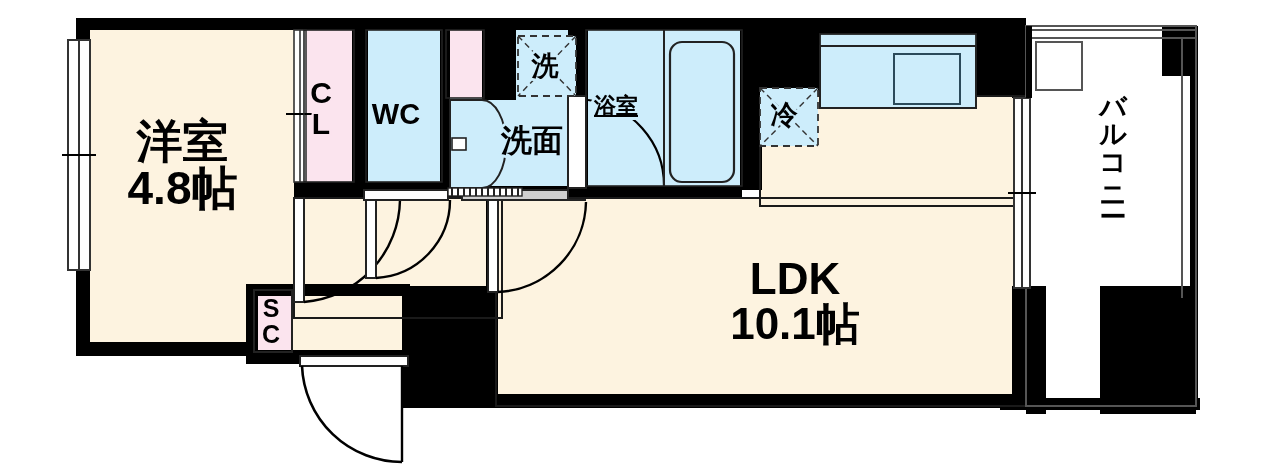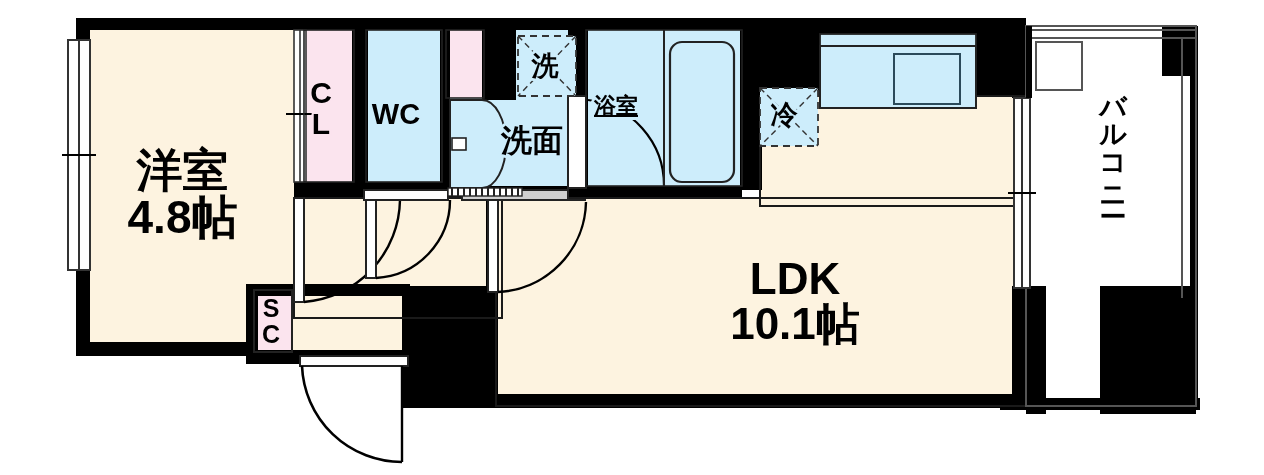--- a/index.html
+++ b/index.html
@@ -51,21 +51,21 @@
        2px  2px #fbe4ee, -2px  2px #fbe4ee, 2px -2px #fbe4ee, -2px -2px #fbe4ee;
   }
   .label-plain {
     text-shadow: none;
   }
   .vertical-label {
     writing-mode: vertical-rl;
     text-orientation: upright;
     letter-spacing: 1px;
   }
-  .lbl-youshitsu { left: 95px;  top: 118px;  width: 175px; font-size: 46px; margin-top: 29px; }
+  .lbl-youshitsu { left: 95px;  top: 118px;  width: 175px; font-size: 46px; }
   .lbl-ldk       { left: 690px; top: 240px;  width: 210px; font-size: 44px; margin-top: 17px; }
   .lbl-cl        { left: 303px; top: 78px;   width: 36px;  font-size: 30px; }
   .lbl-wc        { left: 363px; top: 100px;   width: 66px;  font-size: 29px; }
   .lbl-senmen    { left: 493px; top: 125px;  width: 78px;  font-size: 31px; }
   .lbl-sen       { left: 527px; top: 53px;   width: 36px;  font-size: 27px; }
   .lbl-yokushitsu{ left: 580px; top: 95px;   width: 72px;  font-size: 22px; text-decoration: underline; }
   .lbl-rei       { left: 767px; top: 102px;  width: 34px;  font-size: 27px; }
   .lbl-genkan    { left: 303px; top: 302px;  width: 86px;  font-size: 30px; }
   .lbl-sc        { left: 259px; top: 295px;  width: 24px;  font-size: 25px; line-height: 1.05; }
   .lbl-balcony   { left: 1092px; top: 75px;  width: 34px;  font-size: 27px; }

